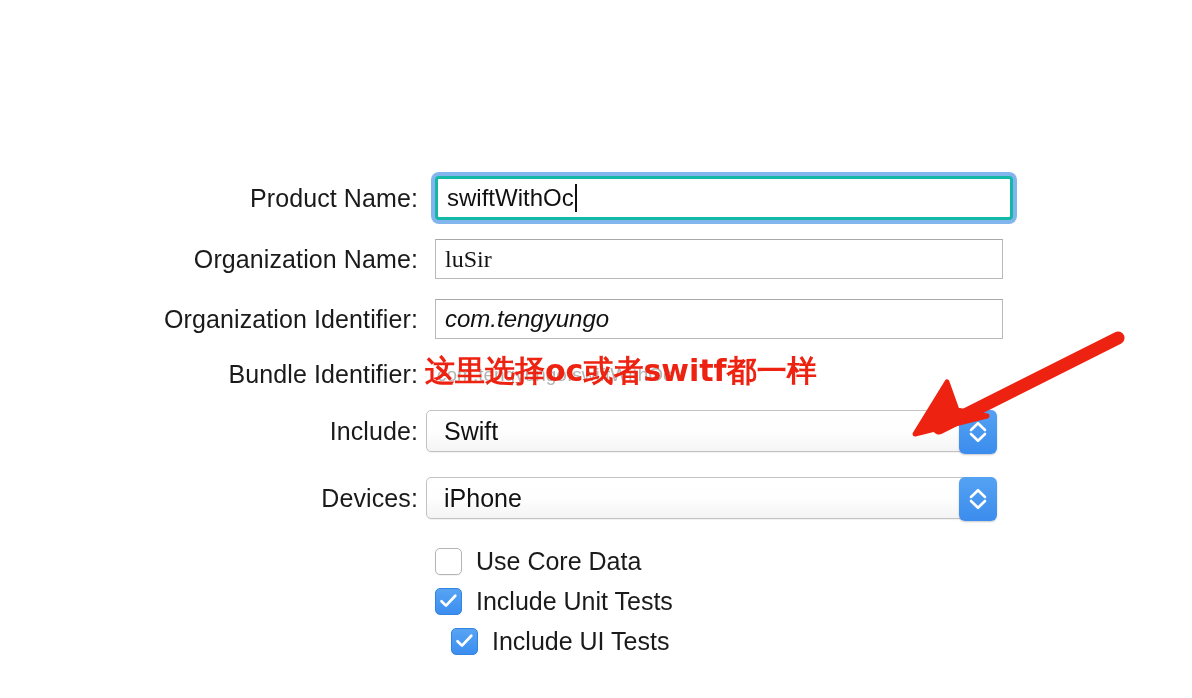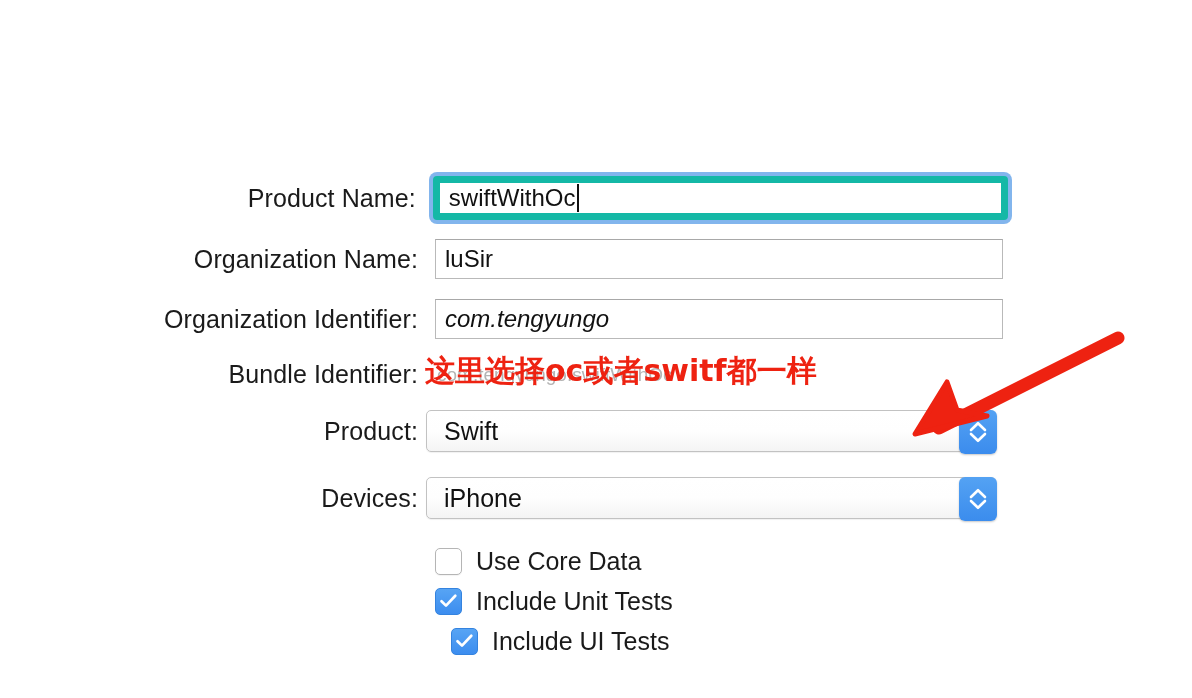--- a/index.html
+++ b/index.html
@@ -22,21 +22,21 @@
     left: 0;
     top: 0;
     width: 1192px;
     height: 698px;
   }
 
   
   .form-row {
     position: absolute;
     left: 0;
-    width: 1008px;
+    width: 1192px;
     height: 42px;
     display: flex;
     align-items: center;
   }
   .row-label {
     width: 418px;
     text-align: right;
     padding-right: 0;
     font-size: 25px;
     color: #1a1a1a;
@@ -54,21 +54,21 @@
     border: 1px solid #b9b9b9;
     border-top-color: #a8a8a8;
     box-sizing: border-box;
     display: flex;
     align-items: center;
     padding-left: 9px;
     font-size: 24px;
     color: #111111;
   }
   .text-field.focused {
-    border: 7px solid #14b8a6;
+    border: 3px solid #14b8a6;
     border-radius: 4px;
     box-shadow: 0 0 0 4px rgba(108,168,234,0.85);
     height: 44px;
   }
   .field-value { line-height: 1; }
   .caret {
     display: inline-block;
     width: 2px;
     height: 28px;
     background: #111111;
@@ -183,39 +183,39 @@
   <div class="form-row" style="top:177px;">
     <div class="row-label">Product Name:</div>
     <div class="text-field focused" style="width:578px;">
       <span class="field-value">swiftWithOc</span>
         <span class="caret"></span>
     </div>
   </div>
 
   <div class="form-row" style="top:238px;">
     <div class="row-label">Organization Name:</div>
-    <div class="text-field" style="width:568px;">
+    <div class="text-field" style="width:568px;font-family:Liberation Serif, serif;">
       <span class="field-value">luSir</span>
     </div>
   </div>
 
   <div class="form-row" style="top:298px;">
     <div class="row-label">Organization Identifier:</div>
     <div class="text-field" style="width:568px;font-style:italic;">
       <span class="field-value">com.tengyungo</span>
     </div>
   </div>
 
   <div class="form-row" style="top:353px;">
     <div class="row-label">Bundle Identifier:</div>
     <div class="static-value">com.tengyungo.swiftWithOc</div>
   </div>
 
   <div class="form-row" style="top:410px;">
-    <div class="row-label">Product:</div>
+    <div class="row-label">Include:</div>
     <div class="popup-button" style="width:570px;">
       <span class="popup-value">Swift</span>
       <span class="stepper">
         <span>
           <svg width="20" height="11" viewBox="0 0 20 11">
               <path d="M3 9 L10 2.2 L17 9" fill="none" stroke="#ffffff" stroke-width="2.6" stroke-linecap="round" stroke-linejoin="round"></path>
             </svg>
         </span>
         <span>
           <svg width="20" height="11" viewBox="0 0 20 11">

